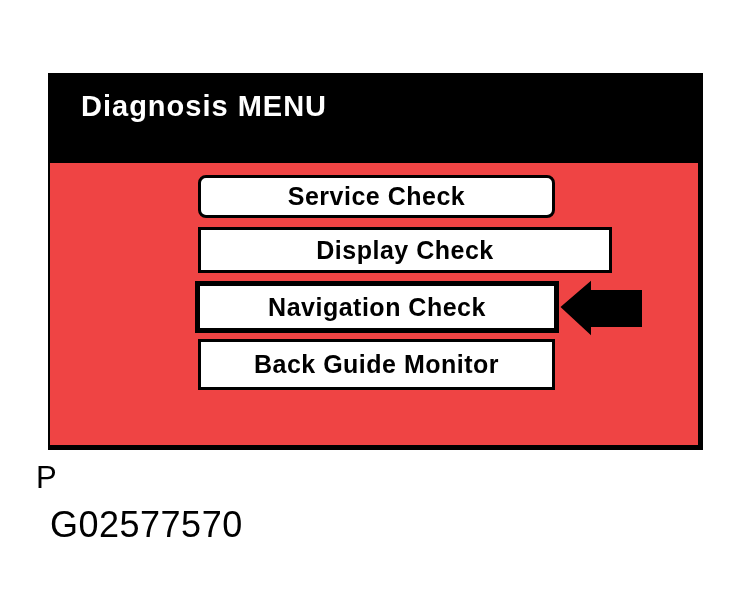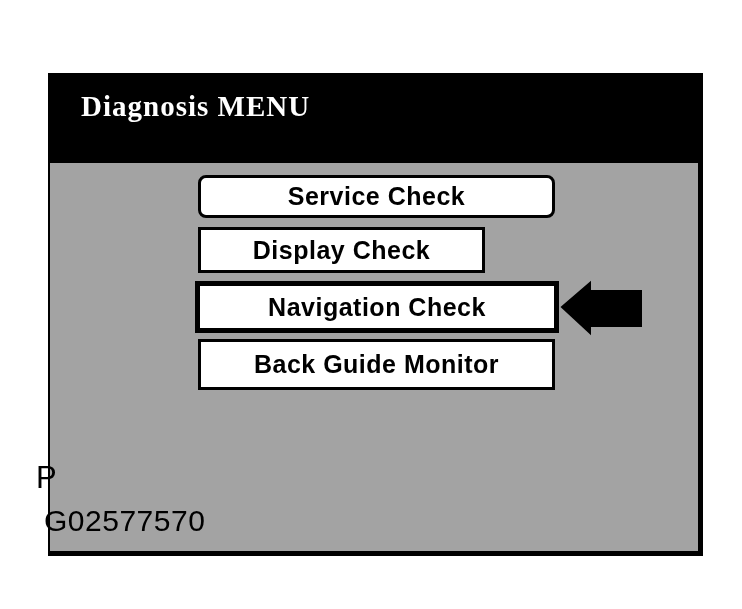--- a/index.html
+++ b/index.html
@@ -15,27 +15,26 @@
     font-family: "Liberation Sans", sans-serif;
     color: #000000;
     overflow: hidden;
   }
   
   .screen-frame {
     position: absolute;
     left: 48px;
     top: 73px;
     width: 655px;
-    height: 483px;
+    height: 377px;
     box-sizing: border-box;
     border-left: 2px solid #000;
     border-right: 5px solid #000;
     border-bottom: 5px solid #000;
-    background: #a3a3a3;
-    font-family: Liberation Serif, serif;
+    background: #ef4444;
   }
   .screen-header {
     position: absolute;
     left: 0;
     top: 0;
     width: 100%;
     height: 90px;
     background: #000000;
   }
   .screen-title {
@@ -60,21 +59,21 @@
     font-size: 25px;
     font-weight: bold;
     letter-spacing: 0.5px;
     white-space: nowrap;
     cursor: pointer;
   }
   .menu-btn.selected {
     border-width: 5px;
   }
   .btn-1 { left: 198px; top: 175px; width: 357px; height: 43px; border-radius: 8px; }
-  .btn-2 { left: 198px; top: 227px; width: 287px; height: 46px; }
+  .btn-2 { left: 198px; top: 227px; width: 414px; height: 46px; }
   .btn-3 { left: 195px; top: 281px; width: 364px; height: 52px; }
   .btn-4 { left: 198px; top: 339px; width: 357px; height: 51px; }
   .btn-5 { left: 198px; top: 394px; width: 357px; height: 46px; }
   
   .arrow-wrap {
     position: absolute;
     left: 558px;
     top: 278px;
     width: 88px;
     height: 60px;
@@ -83,23 +82,23 @@
   .page-marker {
     position: absolute;
     left: 36px;
     top: 460px;
     font-size: 31px;
     font-weight: 500;
     color: #000000;
   }
   .figure-id {
     position: absolute;
-    left: 44px;
+    left: 50px;
     top: 504px;
-    font-size: 30px;
+    font-size: 36px;
     font-weight: 400;
     letter-spacing: 0.5px;
     color: #000000;
   }
 </style>
 </head>
 <body>
 
 <div class="canvas">
 

